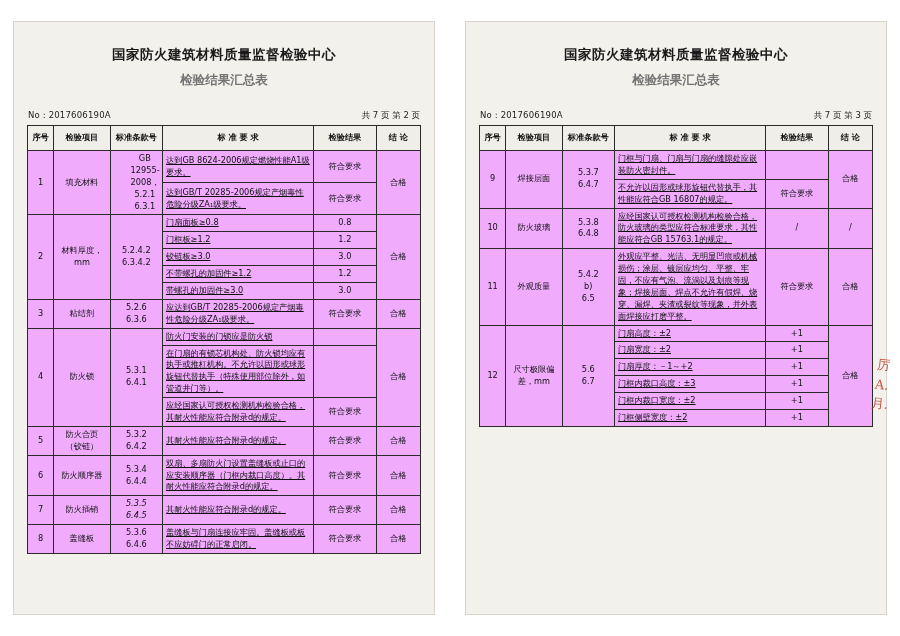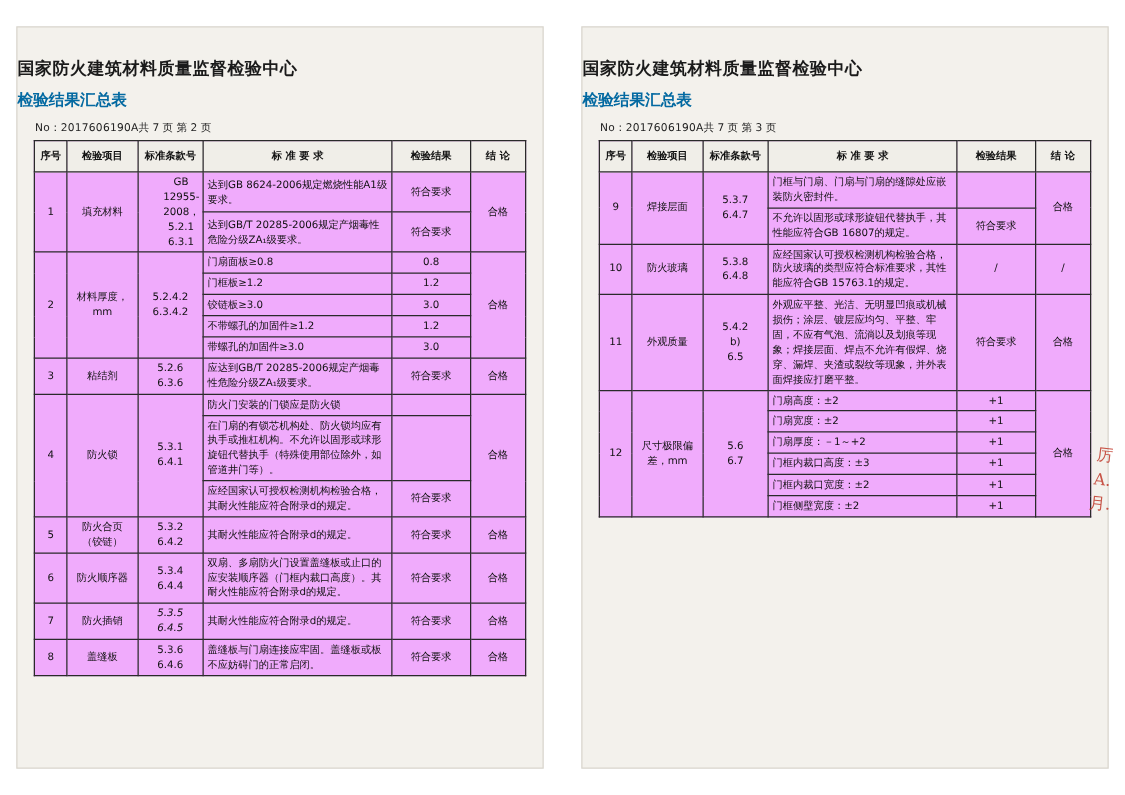--- a/index.html
+++ b/index.html
@@ -25,39 +25,42 @@
     top: 22px;
     width: 420px;
     height: 592px;
     background: #f3f1ec;
     box-shadow: 0 0 0 1px #d8d4cc;
   }
   .page-left { left: 14px; }
   .page-right { left: 466px; }
 
   .doc-head {
+    text-align: center;
     padding-top: 24px;
   }
   .doc-title {
     font-size: 13.5px;
     font-weight: bold;
     letter-spacing: 0.5px;
     color: #1a1a1a;
   }
   .doc-subtitle {
     font-size: 12.5px;
     font-weight: bold;
     margin-top: 8px;
-    color: #0369a1;
+    color: #737373;
   }
   .doc-meta {
     display: flex;
+    justify-content: space-between;
     font-size: 8.5px;
     padding: 8px 14px 3px 14px;
     color: #222;
+    margin-top: 13px;
   }
   .doc-meta .no { letter-spacing: 0.2px; }
 
   table.rt {
     border-collapse: collapse;
     margin: 0 auto;
     width: 394px;
     table-layout: fixed;
     background: #f0abfc;
   }
@@ -69,21 +72,21 @@
     vertical-align: middle;
     color: #111;
   }
   table.rt th {
     text-align: center;
     font-weight: bold;
     height: 20px;
     background: #f0eee8;
   }
   td.c { text-align: center; }
-  td.l { text-align: left; }
+  td.l { text-align: left; text-decoration: underline; }
 
   
   .redmark {
     position: absolute;
     right: 8px;
     top: 355px;
     width: 26px;
     height: 110px;
     color: #c0392b;
     font-size: 13px;

